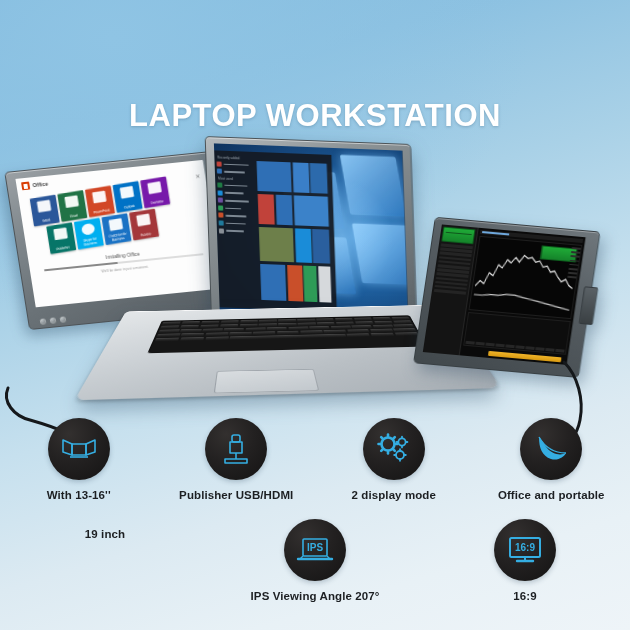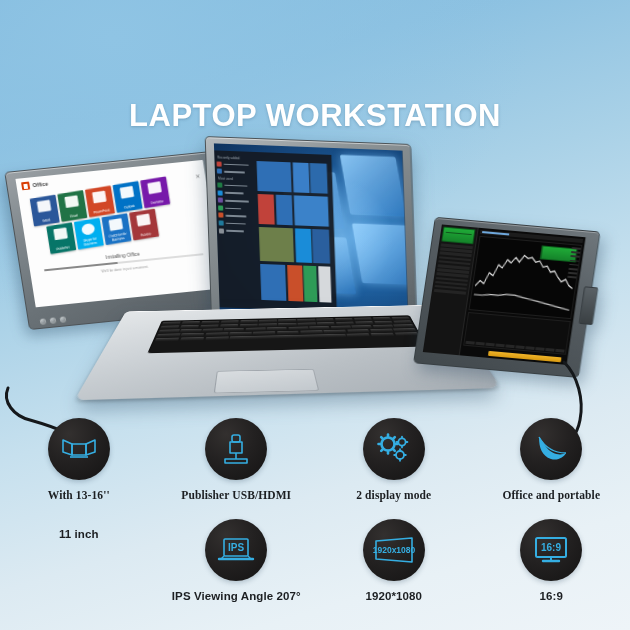--- a/index.html
+++ b/index.html
@@ -204,21 +204,21 @@
     width:62px;height:62px;border-radius:50%;
     background:radial-gradient(circle at 34% 26%, #33302f 0%, #232121 45%, #141313 100%);
     display:flex;align-items:center;justify-content:center;
     box-shadow:0 2px 5px rgba(30,60,85,.25);
   }
   .fcircle svg{display:block;}
   .flabel{
     margin-top:9px;font-size:11.5px;font-weight:bold;color:#1c1f22;
     letter-spacing:.1px;text-align:center;white-space:nowrap;
   }
-  .frow.r1{margin-bottom:18px;font-family:Liberation Serif, serif;}
+  .frow.r1{margin-bottom:18px;}
 </style>
 </head>
 <body>
 
 <div id="stage">
 
   <div class="headline">
     <span class="l2">LAPTOP WORKSTATION</span>
   </div>
 
@@ -592,44 +592,35 @@
           </svg>
         </div>
         <div class="flabel">Office and portable</div>
       </div>
 
     </div>
 
     <div class="frow r2">
 
       <div class="fcell">
-        <div class="flabel">11 inch</div>
+        <div class="flabel">19 inch</div>
       </div>
 
       <div class="fcell">
         <div class="fcircle">
           <svg width="40" height="30" viewBox="0 0 40 30">
             <rect x="8" y="4" width="24" height="17" rx="1" fill="none" stroke="#35aee2" stroke-width="1.6"></rect>
             <path d="M3 24 L37 24" fill="none" stroke="#35aee2" stroke-width="2.4" stroke-linecap="round"></path>
             <path d="M8 21 L5 24 M32 21 L35 24" fill="none" stroke="#35aee2" stroke-width="1.4"></path>
             <text x="20" y="16" text-anchor="middle" font-family="Liberation Sans, sans-serif" font-size="10" font-weight="bold" fill="#35aee2">IPS</text>
           </svg>
         </div>
         <div class="flabel">IPS Viewing Angle 207°</div>
       </div>
 
-      <div class="fcell">
-        <div class="fcircle">
-          <svg width="46" height="28" viewBox="0 0 46 28">
-            <path d="M5 5 L41 2 L41 26 L5 23 Z" fill="none" stroke="#35aee2" stroke-width="1.6" stroke-linejoin="round"></path>
-            <text x="23" y="17" text-anchor="middle" font-family="Liberation Sans, sans-serif" font-size="8.5" font-weight="bold" fill="#35aee2">1920x1080</text>
-          </svg>
-        </div>
-        <div class="flabel">1920*1080</div>
-      </div>
 
       <div class="fcell">
         <div class="fcircle">
           <svg width="40" height="30" viewBox="0 0 40 30">
             <rect x="5" y="3" width="30" height="19" rx="1.5" fill="none" stroke="#35aee2" stroke-width="2"></rect>
             <path d="M20 22 L20 25" fill="none" stroke="#35aee2" stroke-width="2"></path>
             <path d="M12 26 L28 26" fill="none" stroke="#35aee2" stroke-width="2.4" stroke-linecap="round"></path>
             <text x="20" y="16" text-anchor="middle" font-family="Liberation Sans, sans-serif" font-size="10" font-weight="bold" fill="#35aee2">16:9</text>
           </svg>
         </div>

